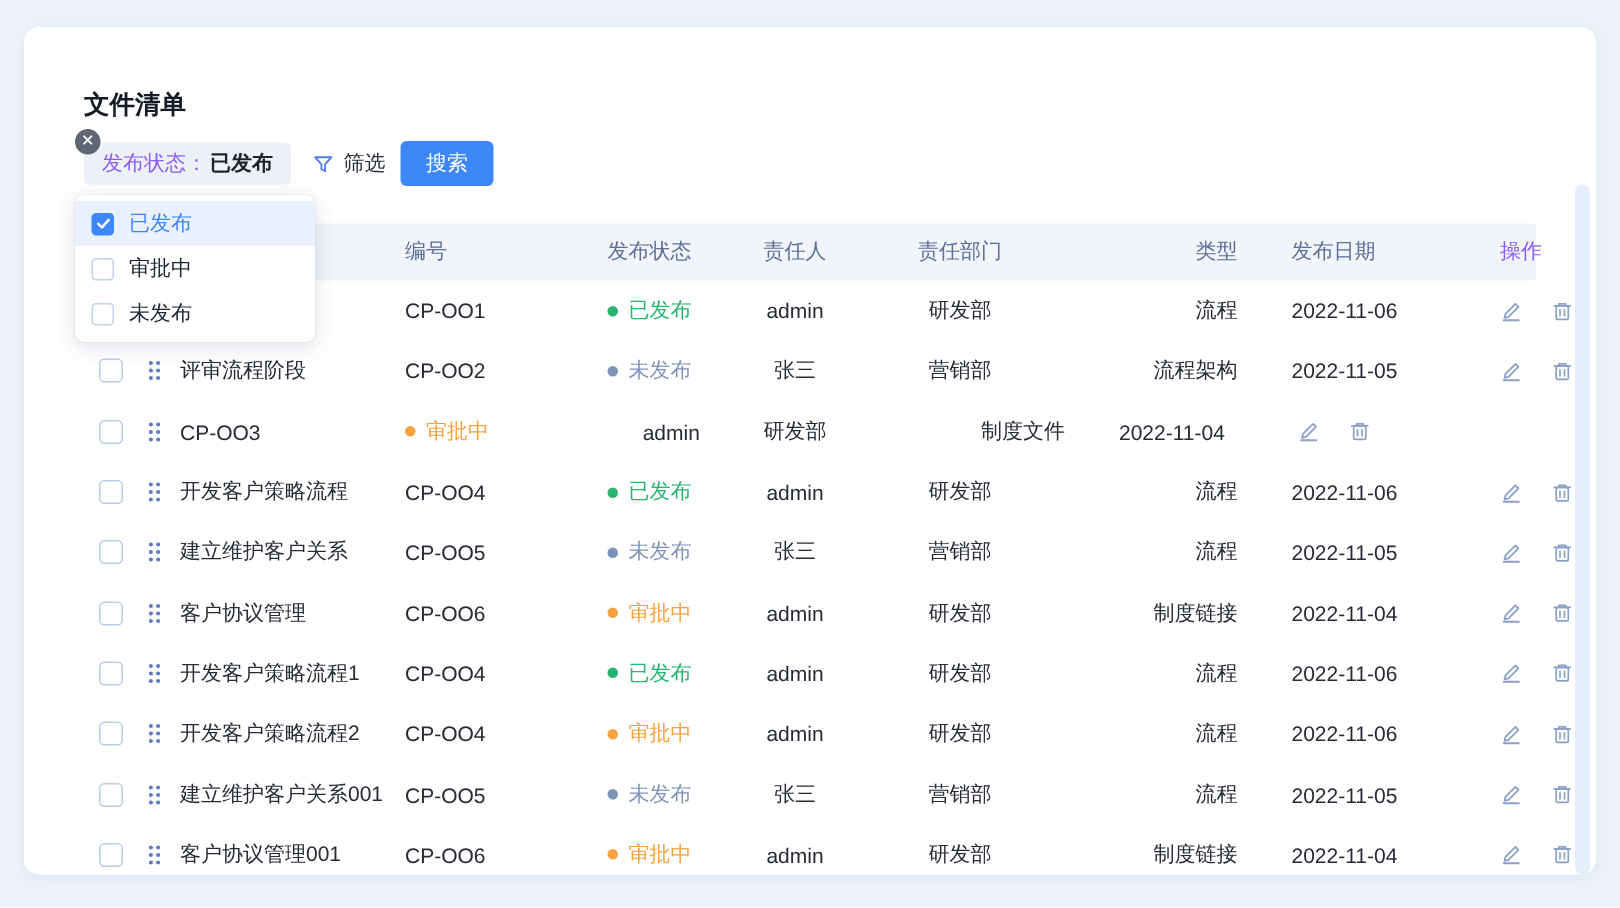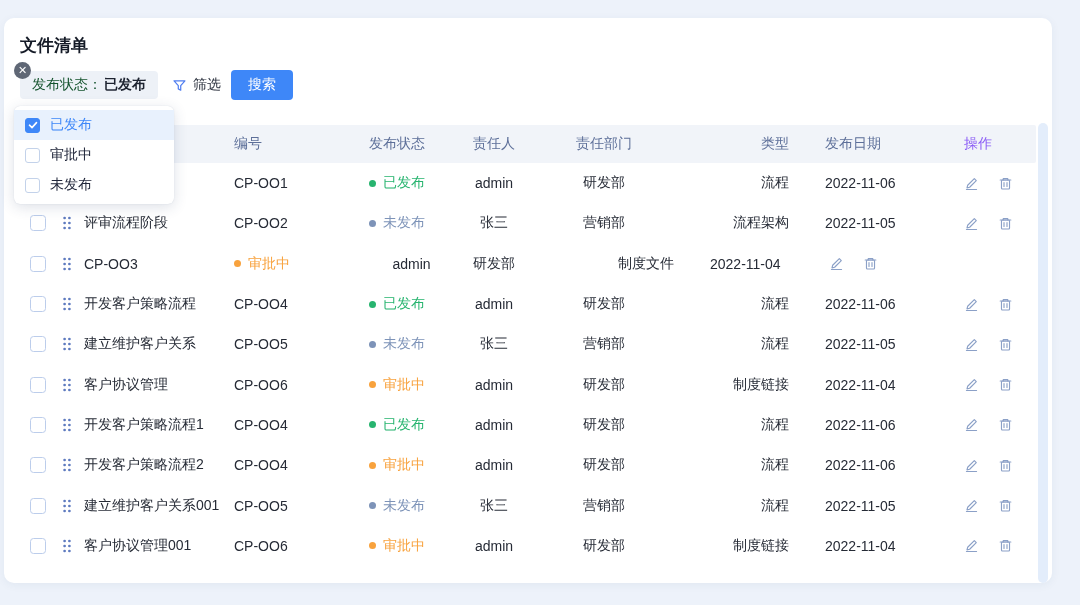--- a/index.html
+++ b/index.html
@@ -5,37 +5,37 @@
   * { margin:0; padding:0; box-sizing:border-box; }
   html,body { width:1080px; height:605px; }
   body {
     background:#edf2fa;
     font-family:"Liberation Sans","DejaVu Sans",sans-serif;
     color:#262b36;
     position:relative;
     overflow:hidden;
   }
   .card {
-    position:absolute; left:4px; top:18px;
+    position:absolute; left:16px; top:18px;
     width:1048px; height:565px;
     background:#ffffff; border-radius:10px;
     box-shadow:0 2px 10px rgba(40,64,110,.06);
-    padding:16px;
+    padding:40px;
   }
   .page-title { font-size:17px; font-weight:700; color:#141a26; line-height:24px; }
 
   
   .toolbar { position:relative; margin-top:12px; height:30px; display:flex; align-items:center; }
   .chip-wrap { position:relative; }
   .chip {
     display:flex; align-items:center; height:28px;
     background:#edf1f7; border-radius:4px; padding:0 12px;
     font-size:14px; cursor:pointer;
   }
-  .chip .lbl { color:#14532d; }
+  .chip .lbl { color:#8b5cf6; }
   .chip .val { color:#1d2330; font-weight:600; margin-left:2px; }
   .clear-badge {
     position:absolute; top:-9px; left:-6px;
     width:17px; height:17px; border-radius:50%;
     background:#5f6775; color:#fff;
     font-size:11px; line-height:17px; text-align:center;
     cursor:pointer; z-index:20;
   }
   .filter-btn { display:flex; align-items:center; gap:6px; margin-left:14px; font-size:14px; color:#272d3a; cursor:pointer; }
   .search-box {

